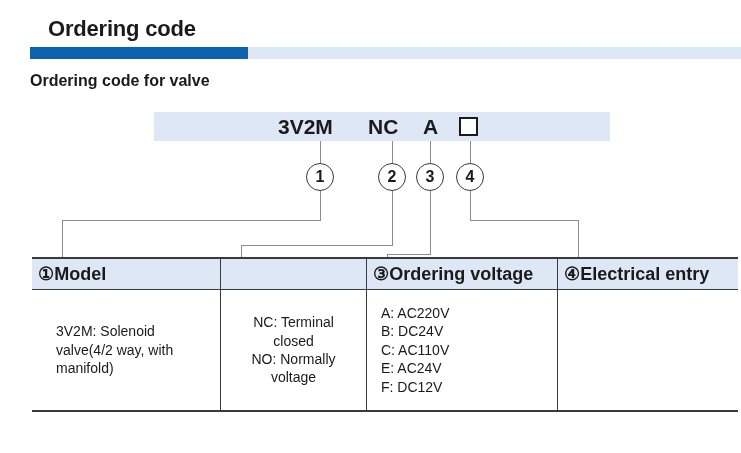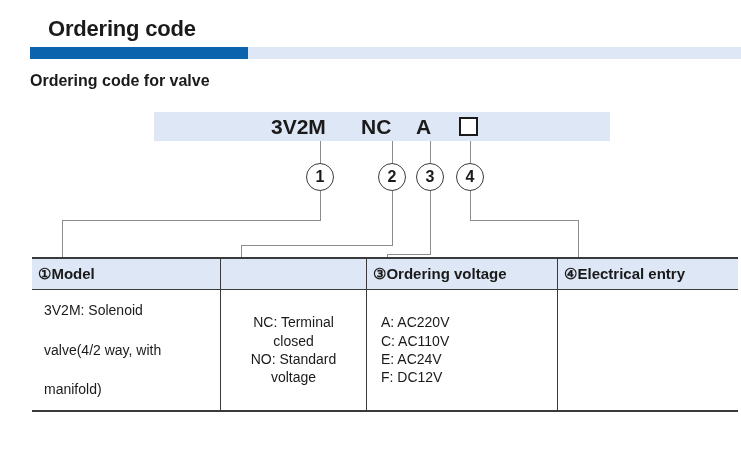--- a/index.html
+++ b/index.html
@@ -56,20 +56,21 @@
     width: 456px; height: 29px;
     background: #dde7f6;
   }
   .code-token {
     position: absolute;
     font-size: 21px;
     font-weight: bold;
     color: #1a1a1a;
     white-space: nowrap;
     line-height: 29px;
+    margin-left: 7px;
   }
   .tok-1 { left: 117px; top: 0; }
   .tok-2 { left: 207px; top: 0; }
   .tok-3 { left: 262px; top: 0; }
   .sq-box {
     position: absolute;
     left: 305px; top: 5px;
     width: 19px; height: 19px;
     border: 2.5px solid #1a1a1a;
     background: #ffffff;
@@ -124,21 +125,21 @@
   }
   .col-sep {
     position: absolute; top: 1.6px;
     width: 1px; height: 151.8px;
     background: #3a3a3a;
   }
   .hdr-cell {
     position: absolute;
     top: 1.6px; height: 30.4px;
     line-height: 30.4px;
-    font-size: 15px;
+    font-size: 18px;
     font-weight: bold;
     color: #1a1a1a;
     white-space: nowrap;
     padding-left: 6px;
   }
   .body-cell {
     position: absolute;
     top: 33px; height: 120px;
     font-size: 14px;
     color: #1a1a1a;
@@ -206,35 +207,36 @@
     <div class="hdr-cell" style="left:0px;   width:188px;">
       <span>①</span><span>Model</span>
     </div>
     <div class="hdr-cell" style="left:335px; width:190px;">
       <span>③</span><span>Ordering voltage</span>
     </div>
     <div class="hdr-cell" style="left:526px; width:180px;">
       <span>④</span><span>Electrical entry</span>
     </div>
 
-    <div class="body-cell cell-left" style="left:4px; width:188px;gap:21px;">
+    <div class="body-cell cell-left" style="left:16px; width:188px;">
       <div class="line">3V2M: Solenoid</div>
       <div class="line">valve(4/2 way, with</div>
       <div class="line">manifold)</div>
     </div>
 
     <div class="body-cell cell-center" style="left:189px; width:145px;">
       <div class="line">NC: Terminal</div>
       <div class="line">closed</div>
-      <div class="line">NO: Standard</div>
+      <div class="line">NO: Normally</div>
       <div class="line">voltage</div>
     </div>
 
     <div class="body-cell cell-left" style="left:335px; width:190px; padding-left:14px;">
       <div class="line">A: AC220V</div>
+      <div class="line">B: DC24V</div>
       <div class="line">C: AC110V</div>
       <div class="line">E: AC24V</div>
       <div class="line">F: DC12V</div>
     </div>
 
   </div>
 
 </div>
 
 </body></html>

